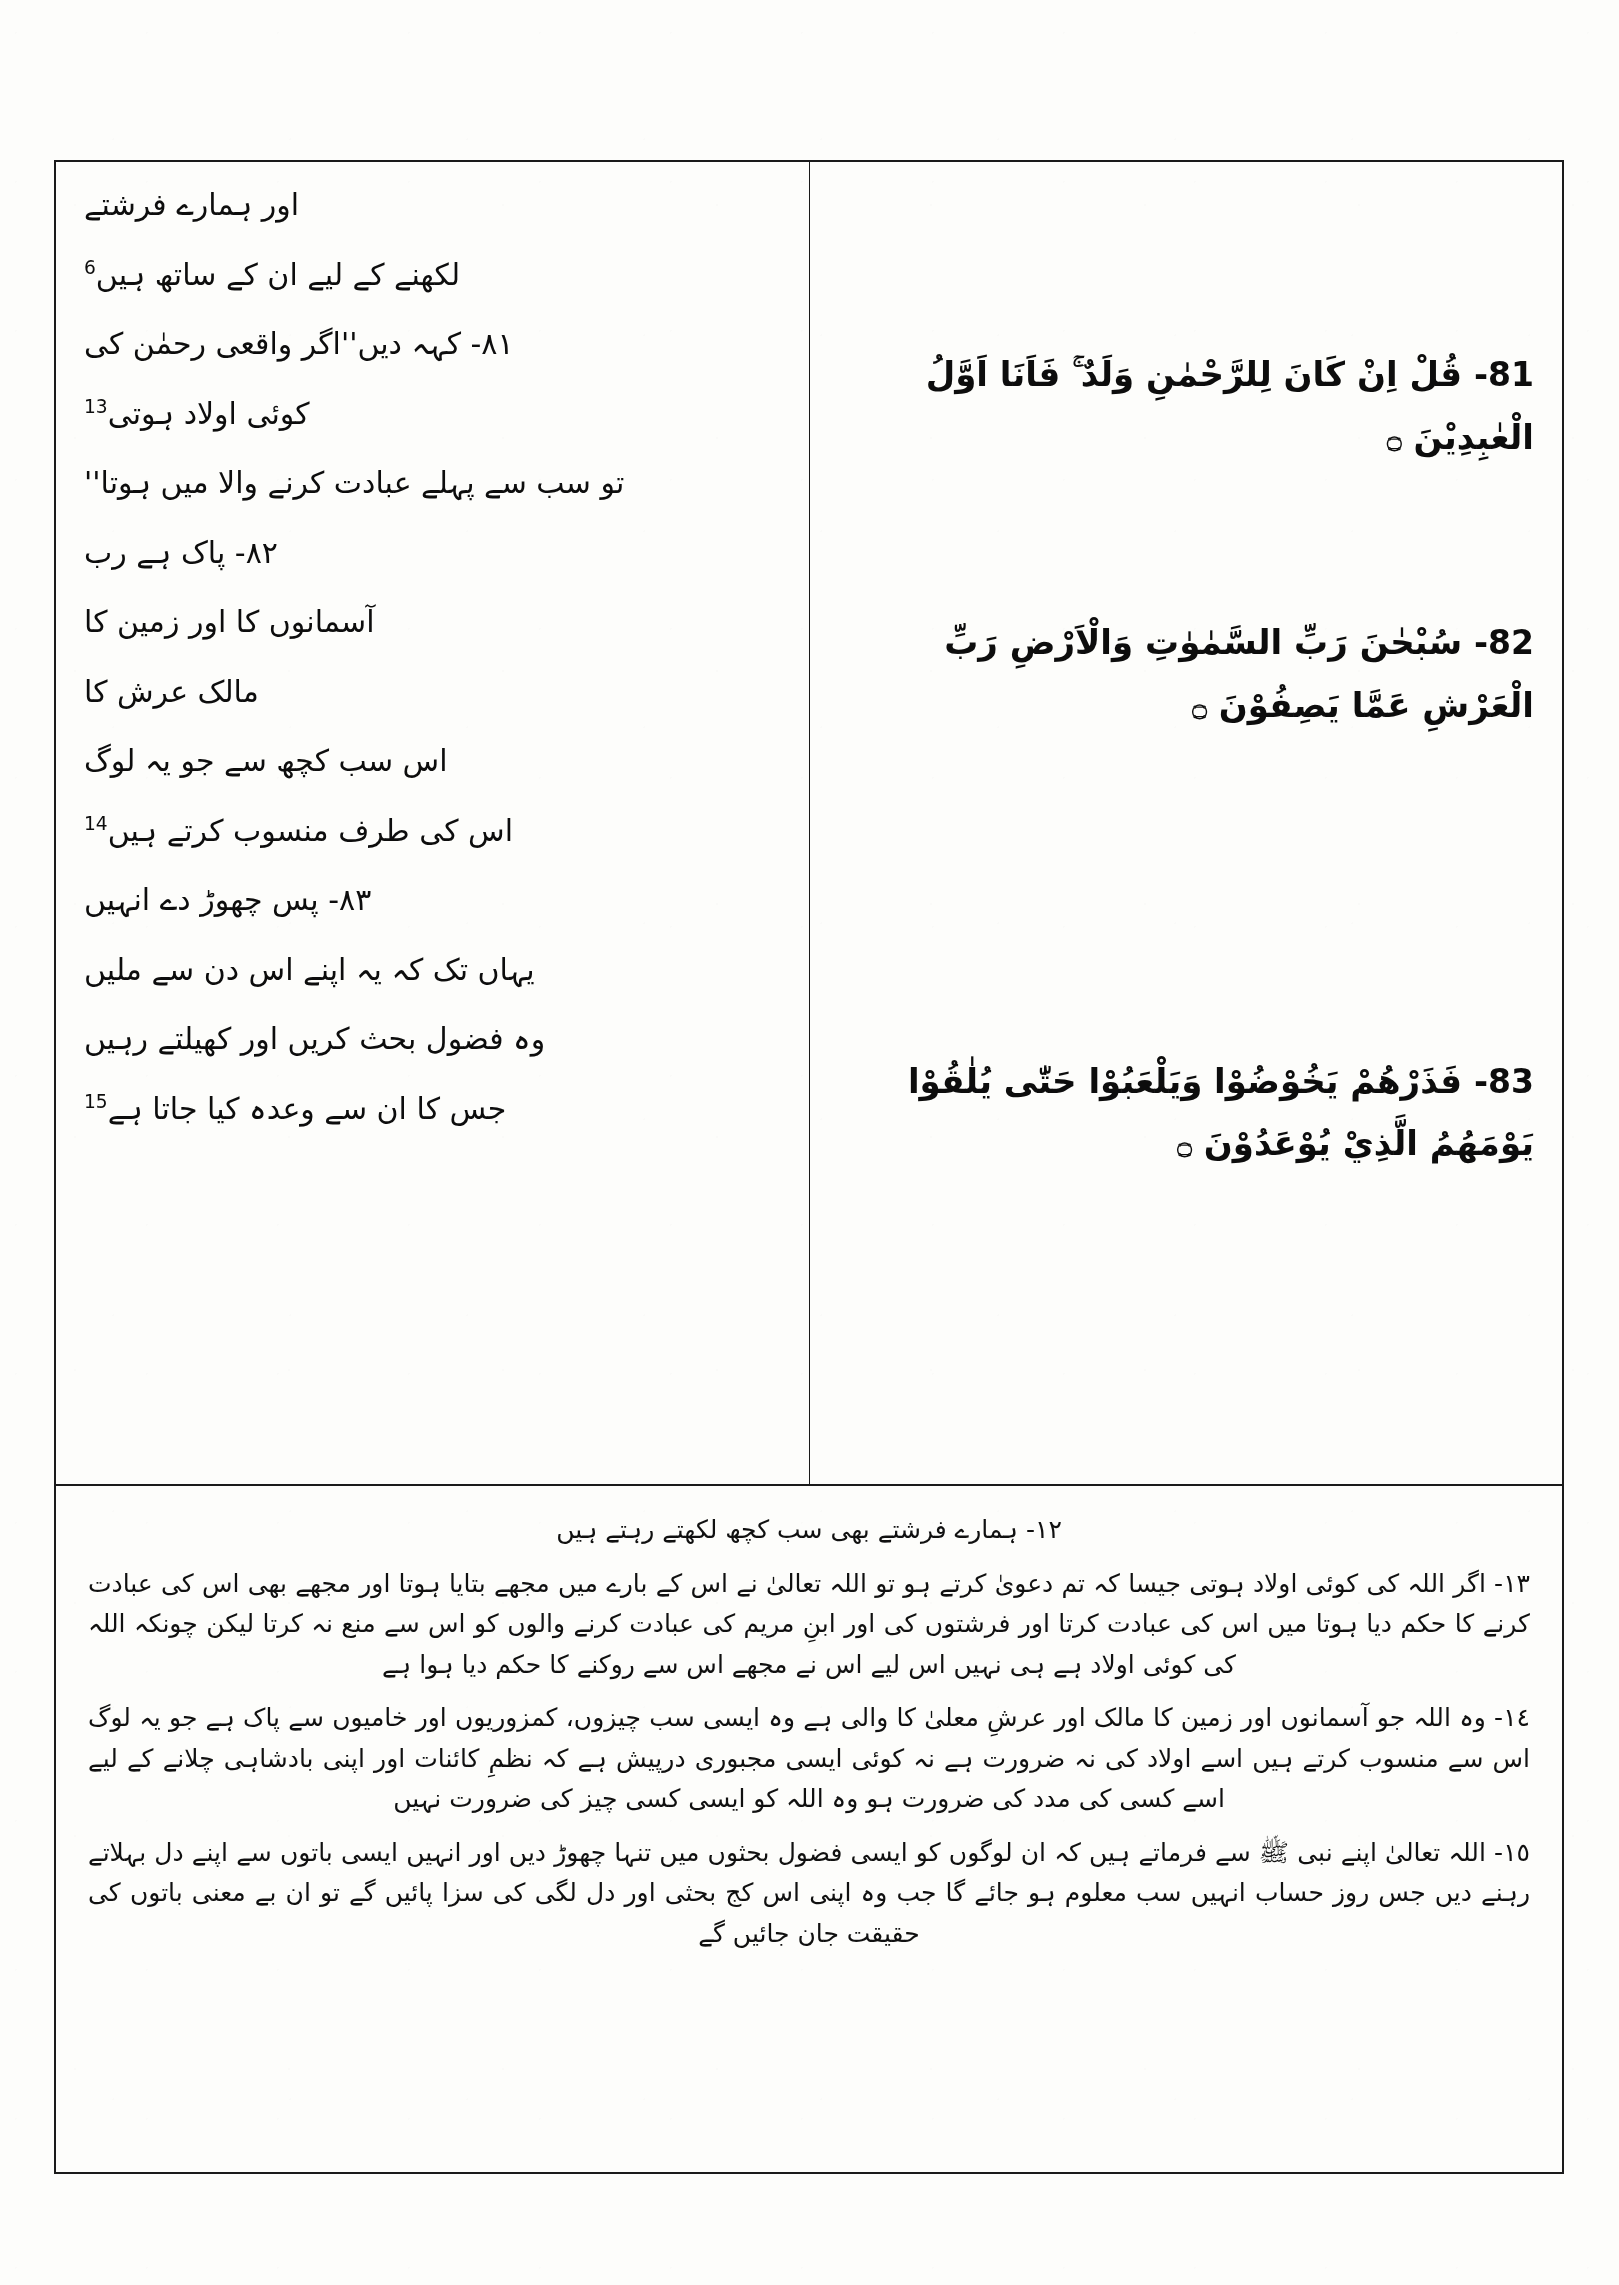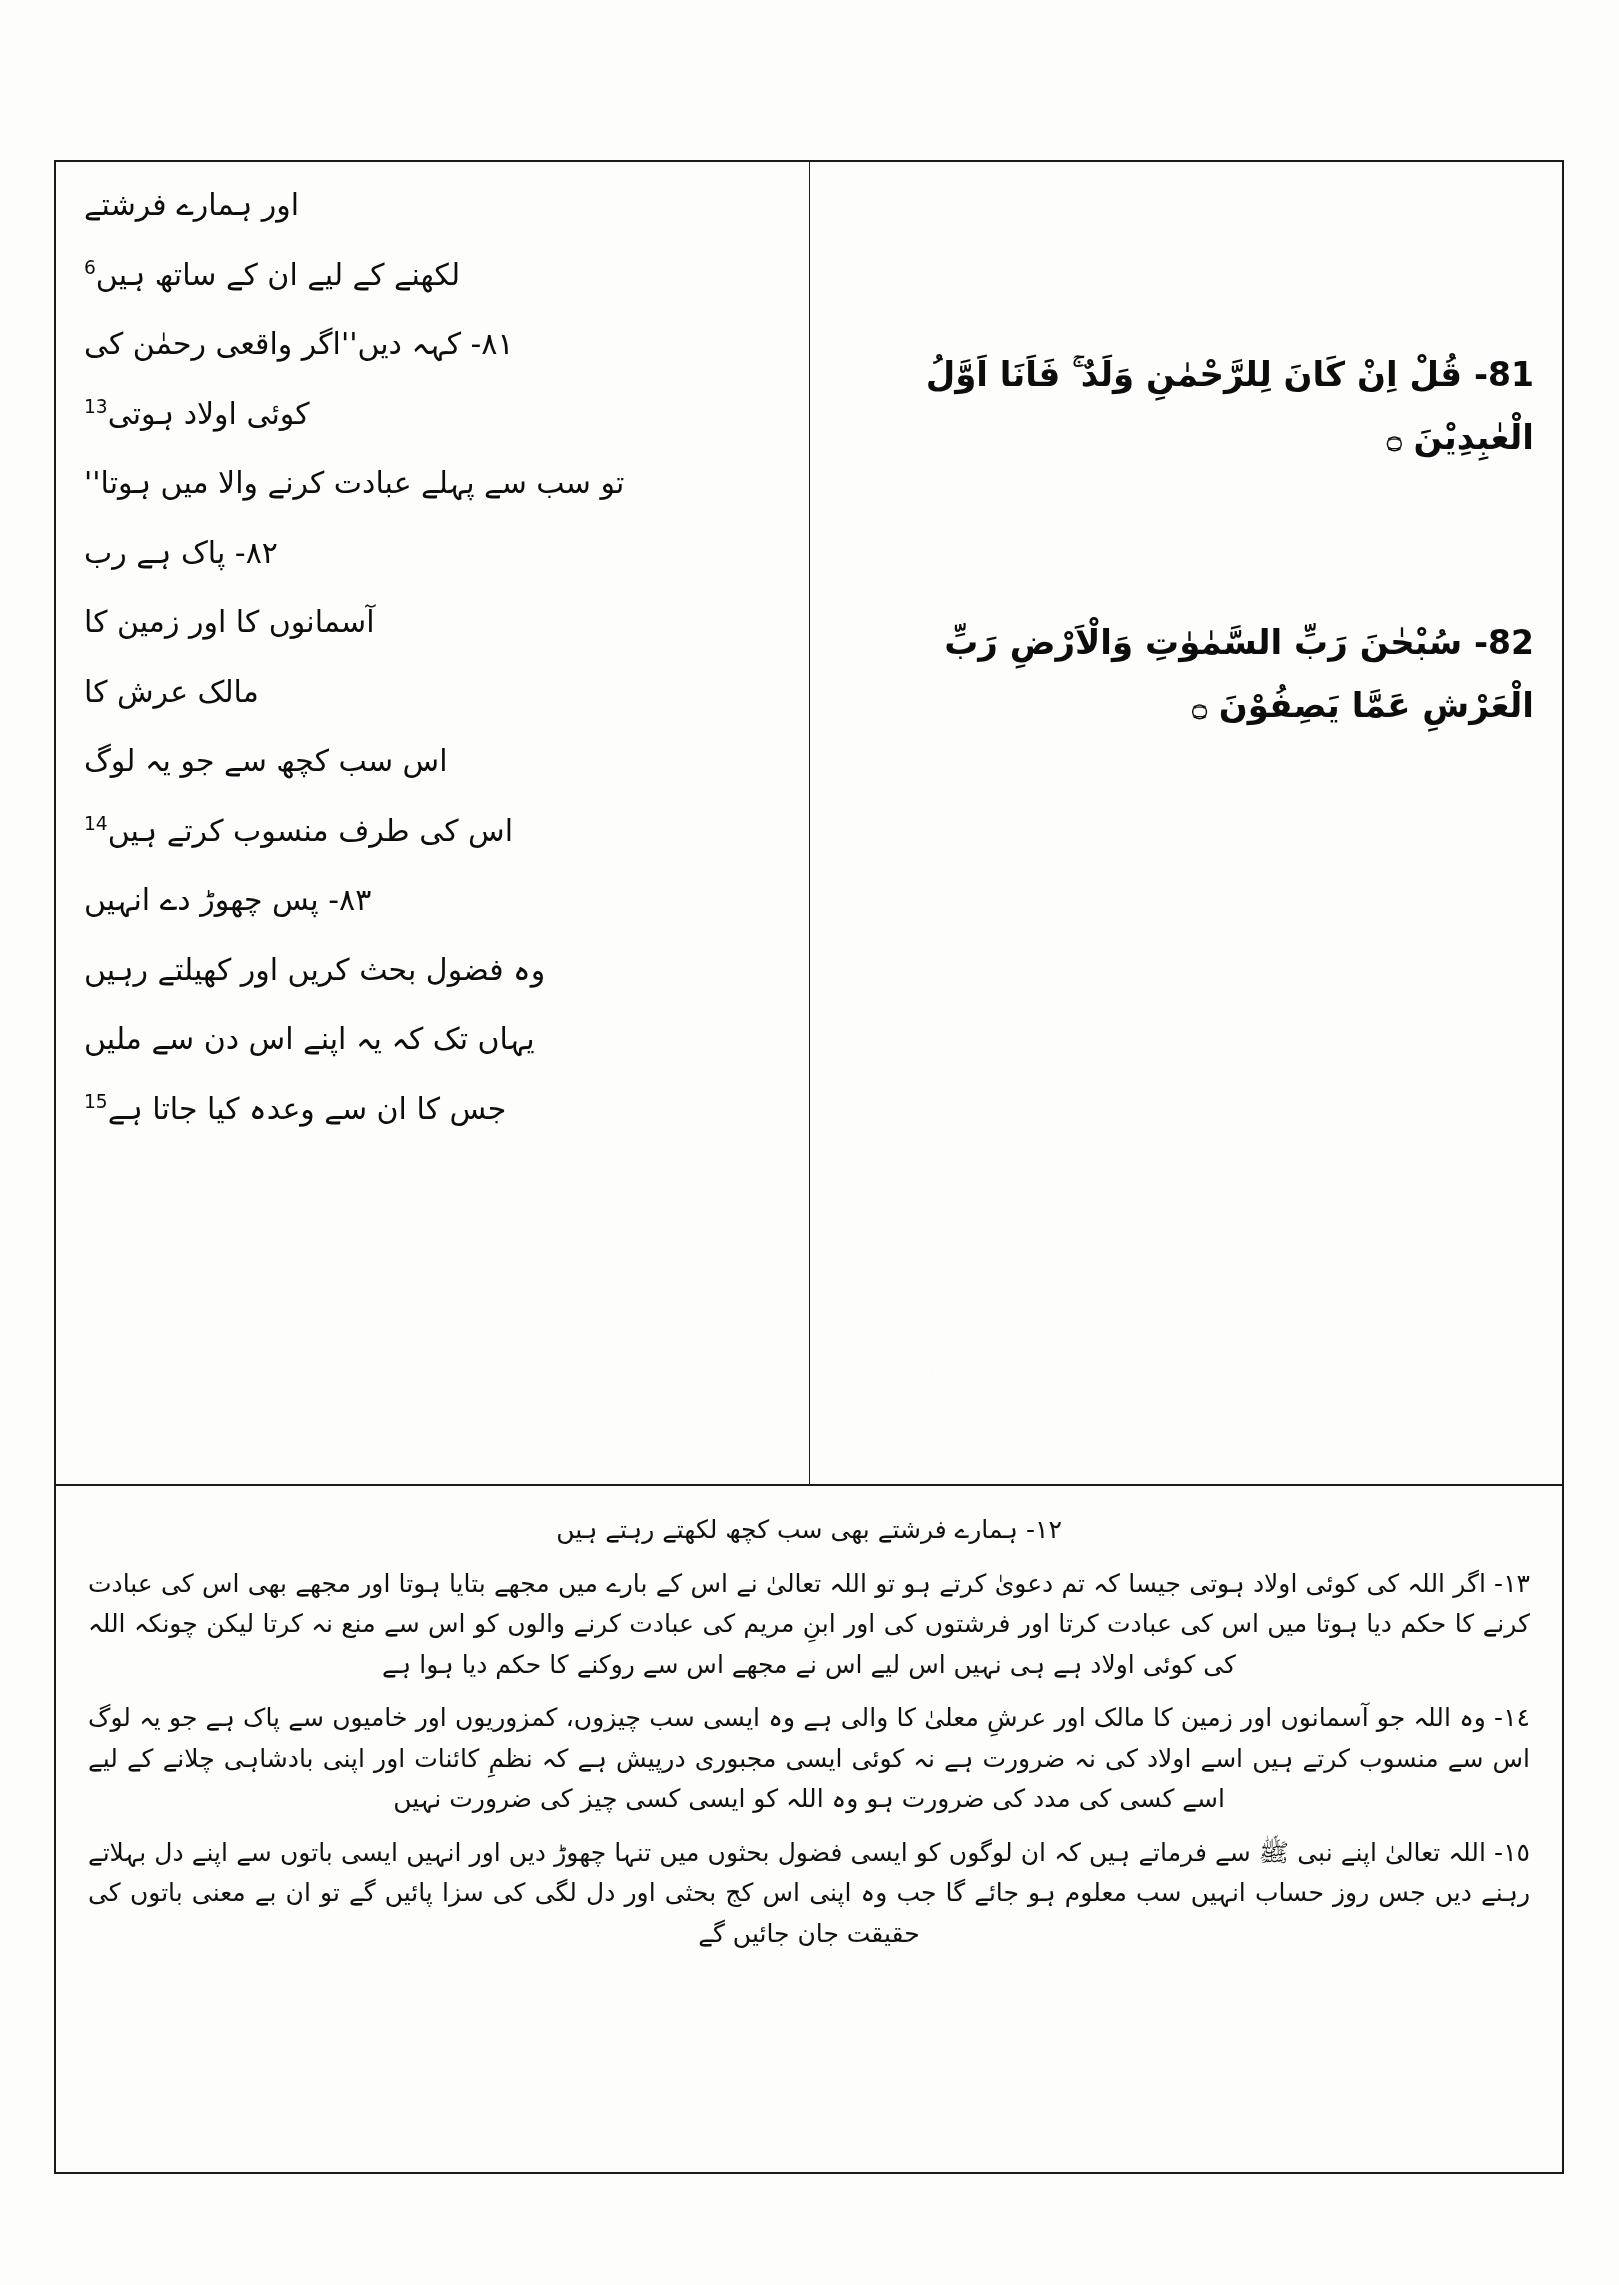--- a/index.html
+++ b/index.html
@@ -219,20 +219,27 @@
         </div>
 
         <div class="ayah-block" style="margin-top:142px;">
           <div class="ayah-arabic">
             <span class="num">82</span><span>-</span>
             <span>سُبْحٰنَ رَبِّ السَّمٰوٰتِ وَالْاَرْضِ رَبِّ الْعَرْشِ عَمَّا يَصِفُوْنَ</span>
             <span class="endmark">۝</span>
           </div>
         </div>
 
+        <div class="ayah-block" style="margin-top:313px;">
+          <div class="ayah-arabic">
+            <span class="num">83</span><span>-</span>
+            <span>فَذَرْهُمْ يَخُوْضُوْا وَيَلْعَبُوْا حَتّٰى يُلٰقُوْا يَوْمَهُمُ الَّذِيْ يُوْعَدُوْنَ</span>
+            <span class="endmark">۝</span>
+          </div>
+        </div>
 
       </div>
 
       <div class="col-urdu">
 
         <div class="urdu-line">اور ہمارے فرشتے</div>
         <div class="urdu-line">
           <span>لکھنے کے لیے ان کے ساتھ ہیں</span><sup>6</sup>
         </div>
 
@@ -244,22 +251,22 @@
 
         <div class="urdu-line" style="margin-top:18px;">٨٢- پاک ہے رب</div>
         <div class="urdu-line">آسمانوں کا اور زمین کا</div>
         <div class="urdu-line">مالک عرش کا</div>
         <div class="urdu-line">اس سب کچھ سے جو یہ لوگ</div>
         <div class="urdu-line">
           <span>اس کی طرف منسوب کرتے ہیں</span><sup>14</sup>
         </div>
 
         <div class="urdu-line" style="margin-top:20.5px;">٨٣- پس چھوڑ دے انہیں</div>
+        <div class="urdu-line">یہاں تک کہ یہ اپنے اس دن سے ملیں</div>
         <div class="urdu-line">وہ فضول بحث کریں اور کھیلتے رہیں</div>
-        <div class="urdu-line">یہاں تک کہ یہ اپنے اس دن سے ملیں</div>
         <div class="urdu-line">
           <span>جس کا ان سے وعدہ کیا جاتا ہے</span><sup>15</sup>
         </div>
 
       </div>
     </div>
 
     <div class="footnotes">
       <div class="fn first">١٢- ہمارے فرشتے بھی سب کچھ لکھتے رہتے ہیں</div>
       <div class="fn">١٣- اگر اللہ کی کوئی اولاد ہوتی جیسا کہ تم دعویٰ کرتے ہو تو اللہ تعالیٰ نے اس کے بارے میں مجھے بتایا ہوتا اور مجھے بھی اس کی عبادت کرنے کا حکم دیا ہوتا میں اس کی عبادت کرتا اور فرشتوں کی اور ابنِ مریم کی عبادت کرنے والوں کو اس سے منع نہ کرتا لیکن چونکہ اللہ کی کوئی اولاد ہے ہی نہیں اس لیے اس نے مجھے اس سے روکنے کا حکم دیا ہوا ہے</div>

